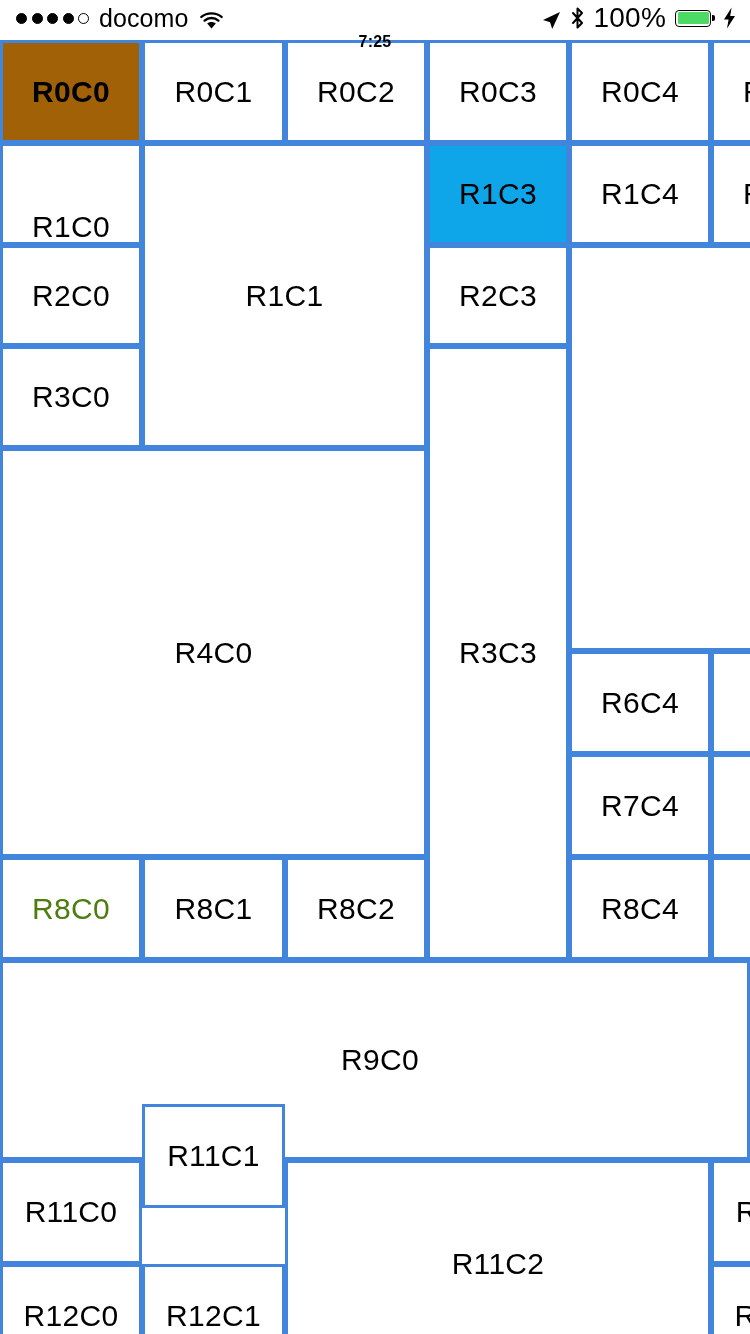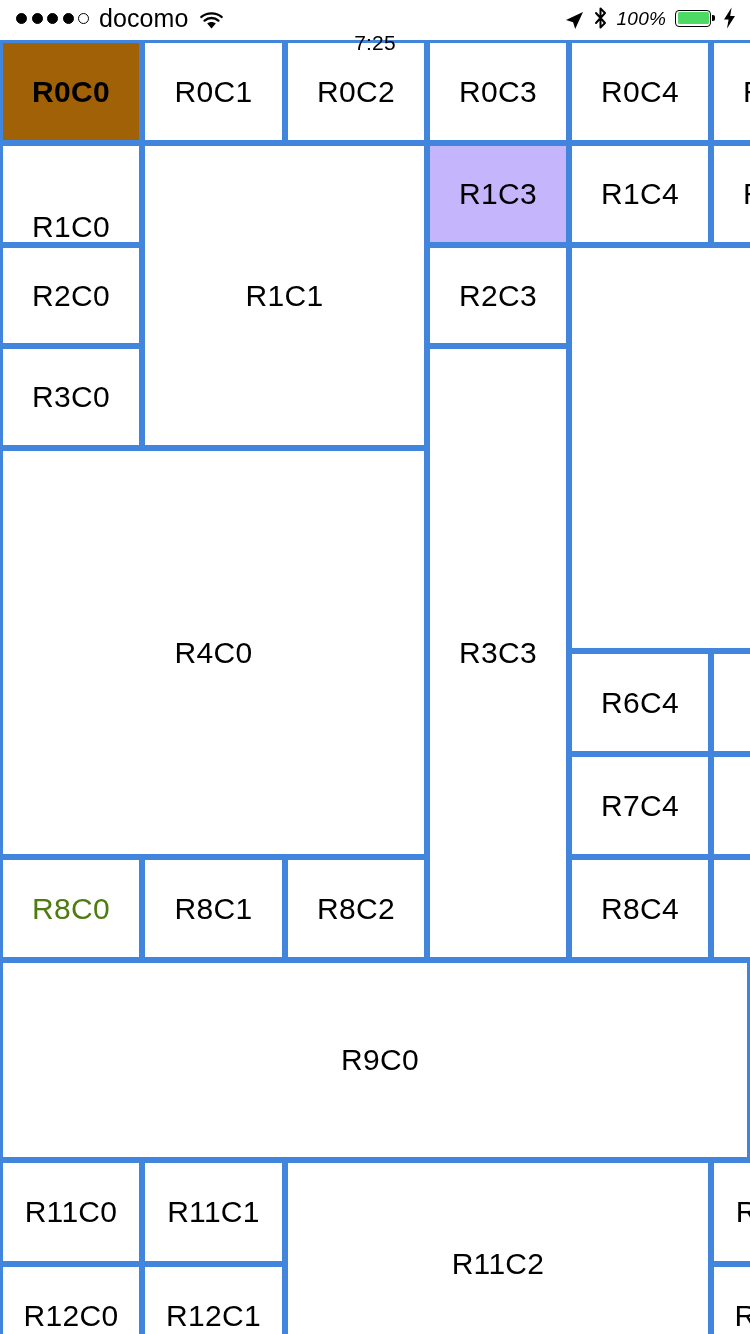--- a/index.html
+++ b/index.html
@@ -52,22 +52,22 @@
     position: absolute;
     left: 0; right: 0; top: 0;
     height: 40px;
     display: flex;
     align-items: center;
     justify-content: center;
     pointer-events: none;
   }
 
   #sb-clock {
-    font-size: 21px;
-    font-weight: 400;
+    font-size: 16px;
+    font-weight: 700;
     letter-spacing: 0.2px;
     color: #000;
     margin-top: 44px;
   }
 
   .sig-dots { display: flex; align-items: center; gap: 4.5px; }
   .sig-dot {
     width: 11px; height: 11px;
     border-radius: 50%;
     background: #000;
@@ -80,24 +80,23 @@
     font-weight: 400;
     letter-spacing: 0.1px;
     margin-left: 2px;
   }
 
   .wifi-icon { width: 25px; height: 19px; display: block; margin-left: 2px; }
   .loc-icon  { width: 19px; height: 19px; display: block; }
   .bt-icon   { width: 15px; height: 22px; display: block; }
 
   #battery-pct {
-    font-size: 19px;
+    font-size: 28px;
     font-weight: 400;
     letter-spacing: 0.2px;
-    font-style: italic;
   }
 
   .battery {
     position: relative;
     width: 36px; height: 17px;
     border: 1.8px solid #000;
     border-radius: 4px;
     padding: 1.5px;
     display: flex; align-items: center;
   }
@@ -212,21 +211,21 @@
       </div>
       <div class="cell" style="left: 711px; top: 0px; width: 142px; height: 103px; border-color: rgb(66, 133, 220); background: rgb(255, 255, 255); color: rgb(0, 0, 0);">
         <span>R0C5</span>
       </div>
       <div class="cell" style="left: 0px; top: 103px; width: 142px; height: 102px; border-color: rgb(66, 133, 220); background: rgb(255, 255, 255); color: rgb(0, 0, 0); align-items: flex-end;">
         <span>R1C0</span>
       </div>
       <div class="cell" style="left: 142px; top: 103px; width: 285px; height: 305px; border-color: rgb(66, 133, 220); background: rgb(255, 255, 255); color: rgb(0, 0, 0);">
         <span>R1C1</span>
       </div>
-      <div class="cell" style="left: 427px; top: 103px; width: 142px; height: 102px; border-color: rgb(66, 133, 220); background: #c4b5fd; color: rgb(0, 0, 0);">
+      <div class="cell" style="left: 427px; top: 103px; width: 142px; height: 102px; border-color: rgb(66, 133, 220); background: #0ea5e9; color: rgb(0, 0, 0);">
         <span>R1C3</span>
       </div>
       <div class="cell" style="left: 569px; top: 103px; width: 142px; height: 102px; border-color: rgb(66, 133, 220); background: rgb(255, 255, 255); color: rgb(0, 0, 0);">
         <span>R1C4</span>
       </div>
       <div class="cell" style="left: 711px; top: 103px; width: 142px; height: 102px; border-color: rgb(66, 133, 220); background: rgb(255, 255, 255); color: rgb(0, 0, 0);">
         <span>R1C5</span>
       </div>
       <div class="cell" style="left: 0px; top: 205px; width: 142px; height: 101px; border-color: rgb(66, 133, 220); background: rgb(255, 255, 255); color: rgb(0, 0, 0);">
         <span>R2C0</span>
@@ -272,21 +271,21 @@
       </div>
       <div class="cell" style="left: 711px; top: 817px; width: 142px; height: 103px; border-color: rgb(66, 133, 220); background: rgb(255, 255, 255); color: rgb(0, 0, 0);">
         <span></span>
       </div>
       <div class="cell" style="left: 0px; top: 920px; width: 750px; height: 200px; border-color: rgb(66, 133, 220); background: rgb(255, 255, 255); color: rgb(0, 0, 0); padding-left: 10px;">
         <span>R9C0</span>
       </div>
       <div class="cell" style="left: 0px; top: 1120px; width: 142px; height: 104px; border-color: rgb(66, 133, 220); background: rgb(255, 255, 255); color: rgb(0, 0, 0);">
         <span>R11C0</span>
       </div>
-      <div class="cell" style="left: 142px; top: 1120px; width: 143px; height: 104px; border-color: rgb(66, 133, 220); background: rgb(255, 255, 255); color: rgb(0, 0, 0);">
+      <div class="cell" style="left: 142px; top: 1064px; width: 143px; height: 104px; border-color: rgb(66, 133, 220); background: rgb(255, 255, 255); color: rgb(0, 0, 0);">
         <span>R11C1</span>
       </div>
       <div class="cell" style="left: 285px; top: 1120px; width: 426px; height: 208px; border-color: rgb(66, 133, 220); background: rgb(255, 255, 255); color: rgb(0, 0, 0);">
         <span>R11C2</span>
       </div>
       <div class="cell" style="left: 711px; top: 1120px; width: 142px; height: 104px; border-color: rgb(66, 133, 220); background: rgb(255, 255, 255); color: rgb(0, 0, 0);">
         <span>R11C5</span>
       </div>
       <div class="cell" style="left: 0px; top: 1224px; width: 142px; height: 104px; border-color: rgb(66, 133, 220); background: rgb(255, 255, 255); color: rgb(0, 0, 0);">
         <span>R12C0</span>

